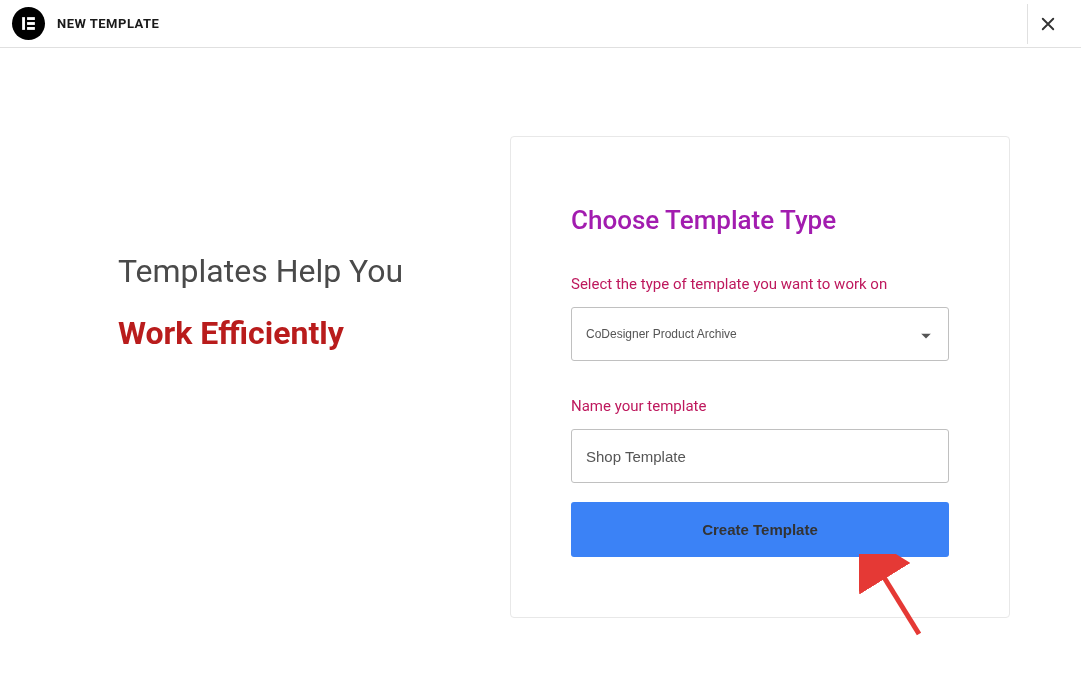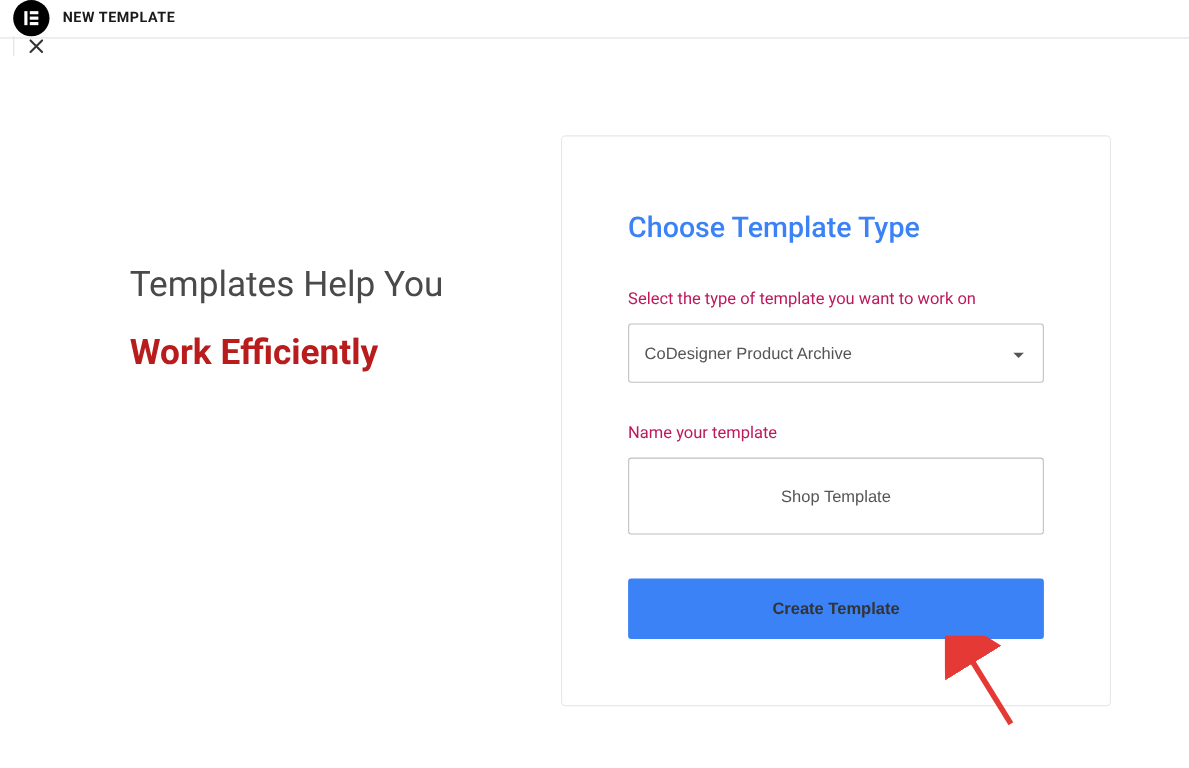--- a/index.html
+++ b/index.html
@@ -8,27 +8,26 @@
       box-sizing: border-box;
     }
     body {
       font-family: -apple-system, BlinkMacSystemFont, "Segoe UI", Roboto, "Helvetica Neue", Arial, sans-serif;
       background: #ffffff;
       width: 1081px;
       height: 698px;
       overflow: hidden;
     }
     .header {
-      height: 35px;
+      height: 48px;
       border-bottom: 1px solid #e0e0e0;
       display: flex;
-      align-items: flex-start;
+      align-items: center;
       justify-content: space-between;
       padding: 0 12px;
-      flex-direction: column;
     }
     .header-left {
       display: flex;
       align-items: center;
       gap: 12px;
     }
     .logo {
       width: 33px;
       height: 33px;
       background: #000000;
@@ -85,62 +84,61 @@
     .right-section {
       width: 500px;
       border: 1px solid #e8e8e8;
       border-radius: 4px;
       padding: 68px 60px 60px 60px;
       position: relative;
     }
     .form-title {
       font-size: 26px;
       font-weight: 500;
-      color: #3b82f6;
+      color: #a21caf;
       margin-bottom: 40px;
     }
     .form-label {
       font-size: 15px;
       color: #be185d;
       margin-bottom: 14px;
       display: block;
     }
     .select-wrapper {
       position: relative;
       margin-bottom: 36px;
     }
     .select-input {
+      width: 100%;
+      height: 54px;
+      border: 1px solid #c0c0c0;
+      border-radius: 3px;
+      padding: 0 14px;
+      font-size: 12px;
+      color: #555;
+      background: #ffffff;
+      appearance: none;
+      cursor: pointer;
+    }
+    .select-arrow {
+      position: absolute;
+      right: 18px;
+      top: 50%;
+      transform: translateY(-50%);
+      pointer-events: none;
+    }
+    .text-input {
       width: 100%;
       height: 54px;
       border: 1px solid #c0c0c0;
       border-radius: 3px;
       padding: 0 14px;
       font-size: 15px;
       color: #555;
-      background: #ffffff;
-      appearance: none;
-      cursor: pointer;
-    }
-    .select-arrow {
-      position: absolute;
-      right: 18px;
-      top: 50%;
-      transform: translateY(-50%);
-      pointer-events: none;
-    }
-    .text-input {
-      width: 100%;
-      height: 70px;
-      border: 1px solid #c0c0c0;
-      border-radius: 3px;
-      padding: 0 14px;
-      font-size: 15px;
-      color: #555;
-      margin-bottom: 40px;
-      text-align: center;
+      margin-bottom: 19px;
     }
     .create-btn {
       width: 100%;
       height: 55px;
       background: #3b82f6;
       border: none;
       border-radius: 3px;
       font-size: 15px;
       font-weight: 600;
       color: #333333;

